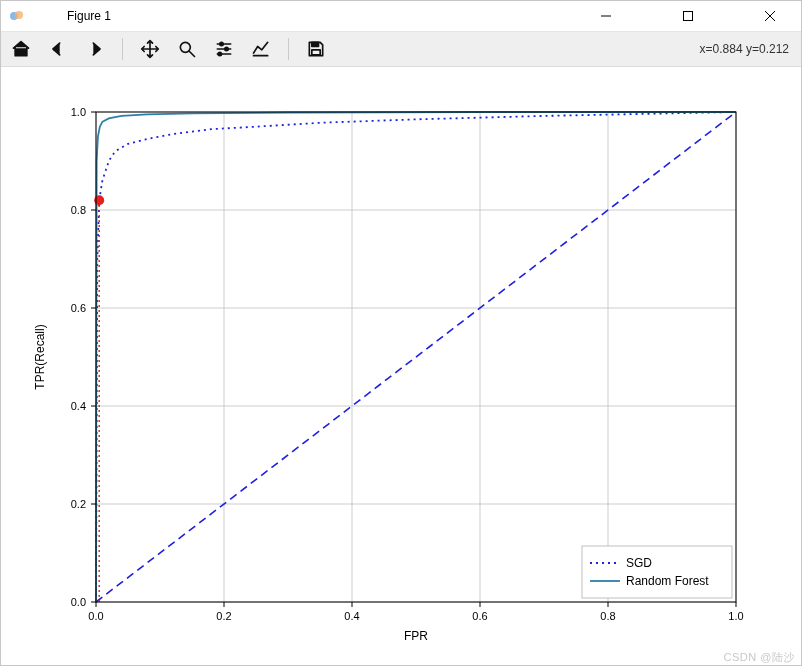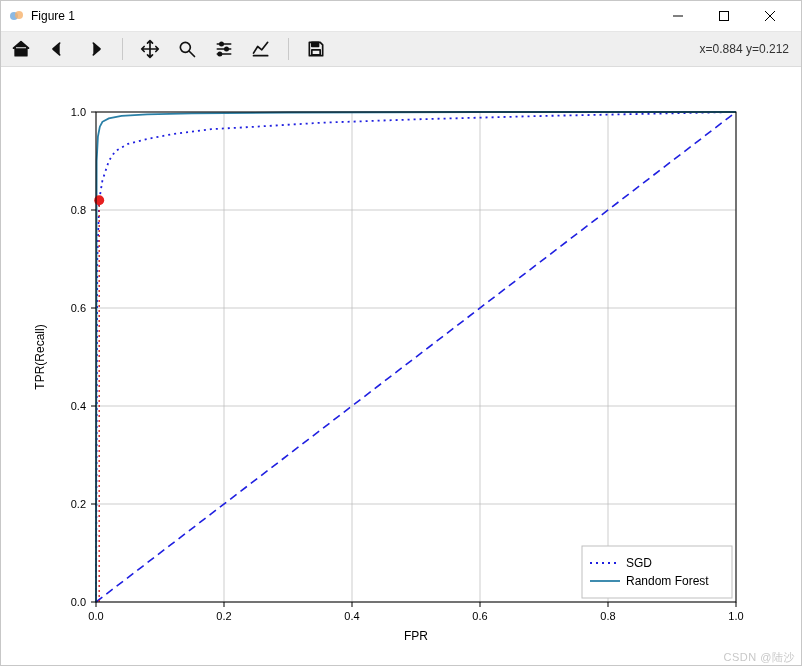--- a/index.html
+++ b/index.html
@@ -24,20 +24,21 @@
     background: #fff;
   }
   .titlebar {
     height: 30px;
     display: flex;
     align-items: center;
     padding: 0 8px;
     background: #fff;
     border-bottom: 1px solid #e6e6e6;
     user-select: none;
+    gap: 36px;
   }
   .titlebar .app-icon {
     width: 16px;
     height: 16px;
     margin-right: 6px;
     display: flex;
     align-items: center;
     justify-content: center;
   }
   .titlebar .title {

